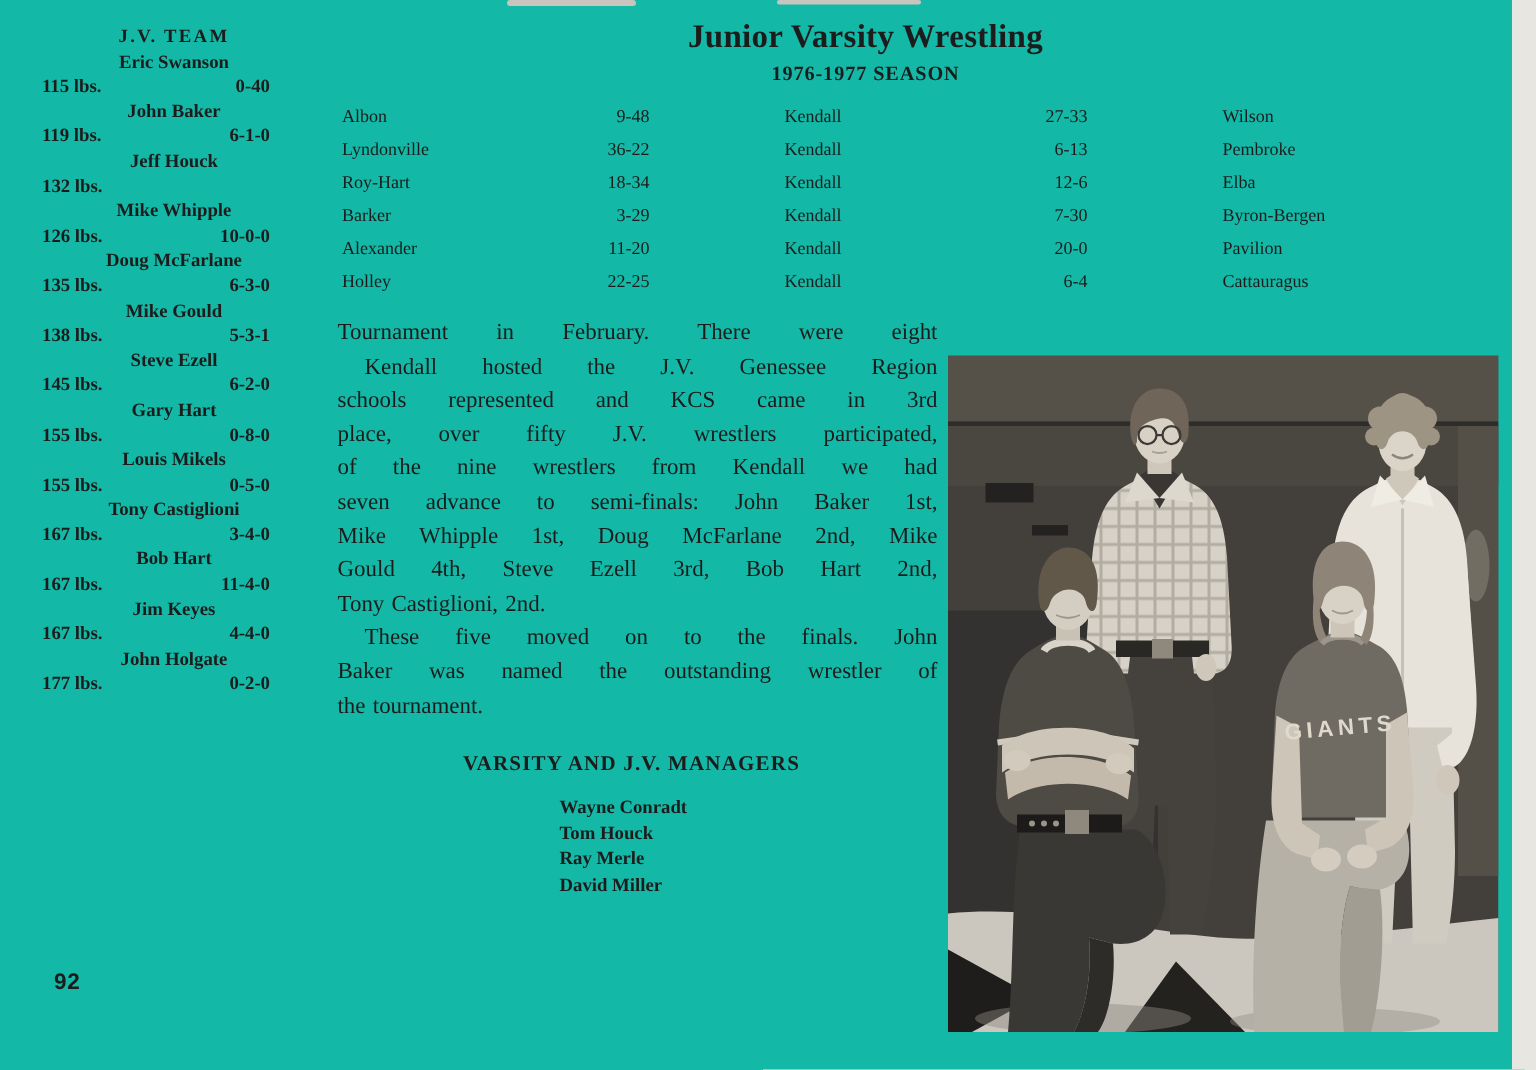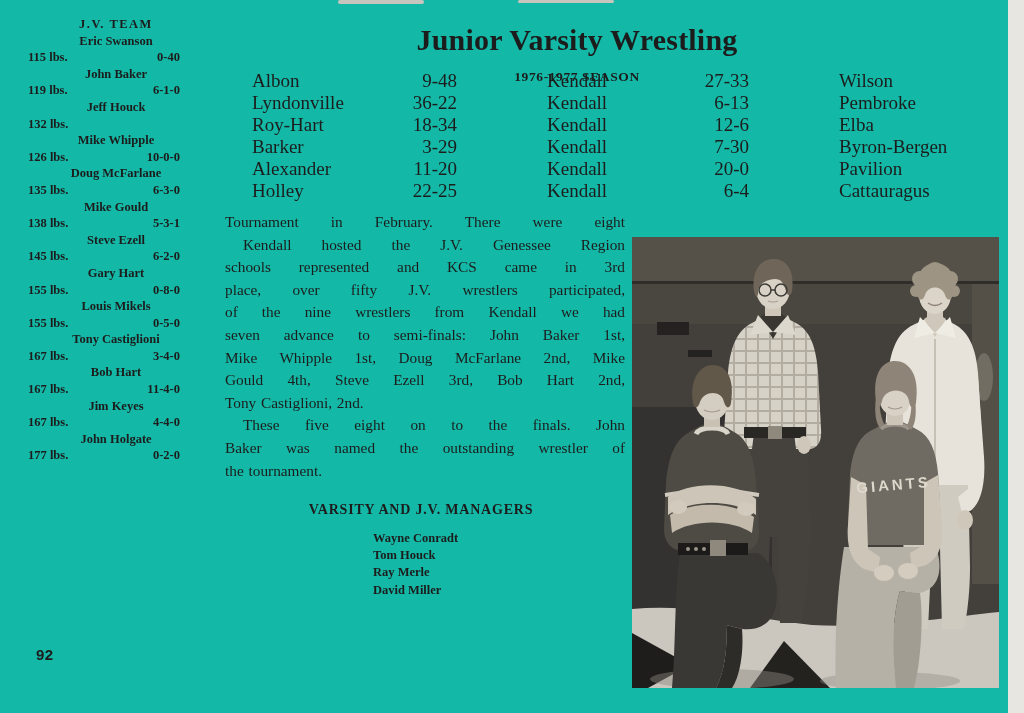--- a/index.html
+++ b/index.html
@@ -16,25 +16,25 @@
   
   .roster { position:absolute; left:0; top:16px; width:232px;
             font-size:12.5px; font-weight:bold; line-height:16.6px; }
   .roster-title { text-align:center; margin:0 28px; letter-spacing:1.5px; }
   .roster-name  { text-align:center; margin:0 28px; }
   .roster-line  { display:flex; justify-content:space-between;
                   margin-left:28px; margin-right:52px; }
 
   
   .header { position:absolute; left:230px; top:11px; width:694px; text-align:center; }
-  .title  { font-size:30px; font-weight:bold; letter-spacing:0.2px; margin:12px; }
+  .title  { font-size:22px; font-weight:bold; letter-spacing:0.2px; margin:0; }
   .season { font-size:13.5px; font-weight:bold; letter-spacing:0.6px; margin-top:4px; }
 
   
-  .results { position:absolute; left:228px; top:70px; width:694px; font-size:19px;margin-left:24px; }
+  .results { position:absolute; left:228px; top:70px; width:694px; font-size:12px; }
   .results-row { position:relative; height:22.1px; }
   .rc  { position:absolute; top:0; white-space:nowrap; }
   .rc1 { left:0; }
   .rc2 { left:95px;  width:110px; text-align:right; }
   .rc3 { left:295px; }
   .rc4 { left:387px; width:110px; text-align:right; }
   .rc5 { left:587px; }
 
   
   .article { position:absolute; left:225px; top:211px; width:400px;
@@ -218,21 +218,21 @@
         <div class="article-line first">Kendall hosted the J.V. Genessee Region</div>
         <div class="article-line">schools represented and KCS came in 3rd</div>
         <div class="article-line">place, over fifty J.V. wrestlers participated,</div>
         <div class="article-line">of the nine wrestlers from Kendall we had</div>
         <div class="article-line">seven advance to semi-finals: John Baker 1st,</div>
         <div class="article-line">Mike Whipple 1st, Doug McFarlane 2nd, Mike</div>
         <div class="article-line">Gould 4th, Steve Ezell 3rd, Bob Hart 2nd,</div>
         <div class="article-line last">Tony Castiglioni, 2nd.</div>
       </div>
       <div class="para">
-        <div class="article-line first">These five eight on to the finals. John</div>
+        <div class="article-line first">These five moved on to the finals. John</div>
         <div class="article-line">Baker was named the outstanding wrestler of</div>
         <div class="article-line last">the tournament.</div>
       </div>
     </section>
 
   <section class="managers">
     <div class="managers-title">VARSITY AND J.V. MANAGERS</div>
     <div class="managers-list" id="managers-list">
         <div class="manager-name">Wayne Conradt</div>
         <div class="manager-name">Tom Houck</div>

